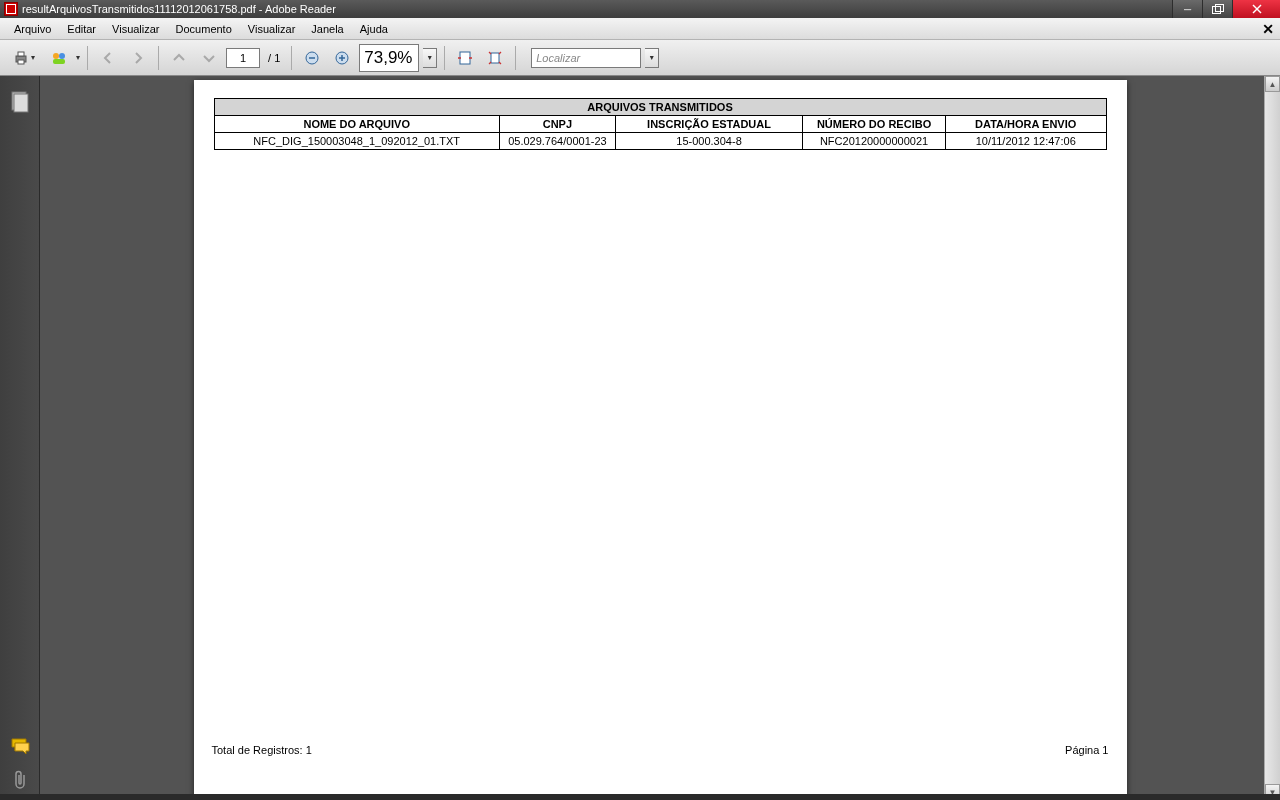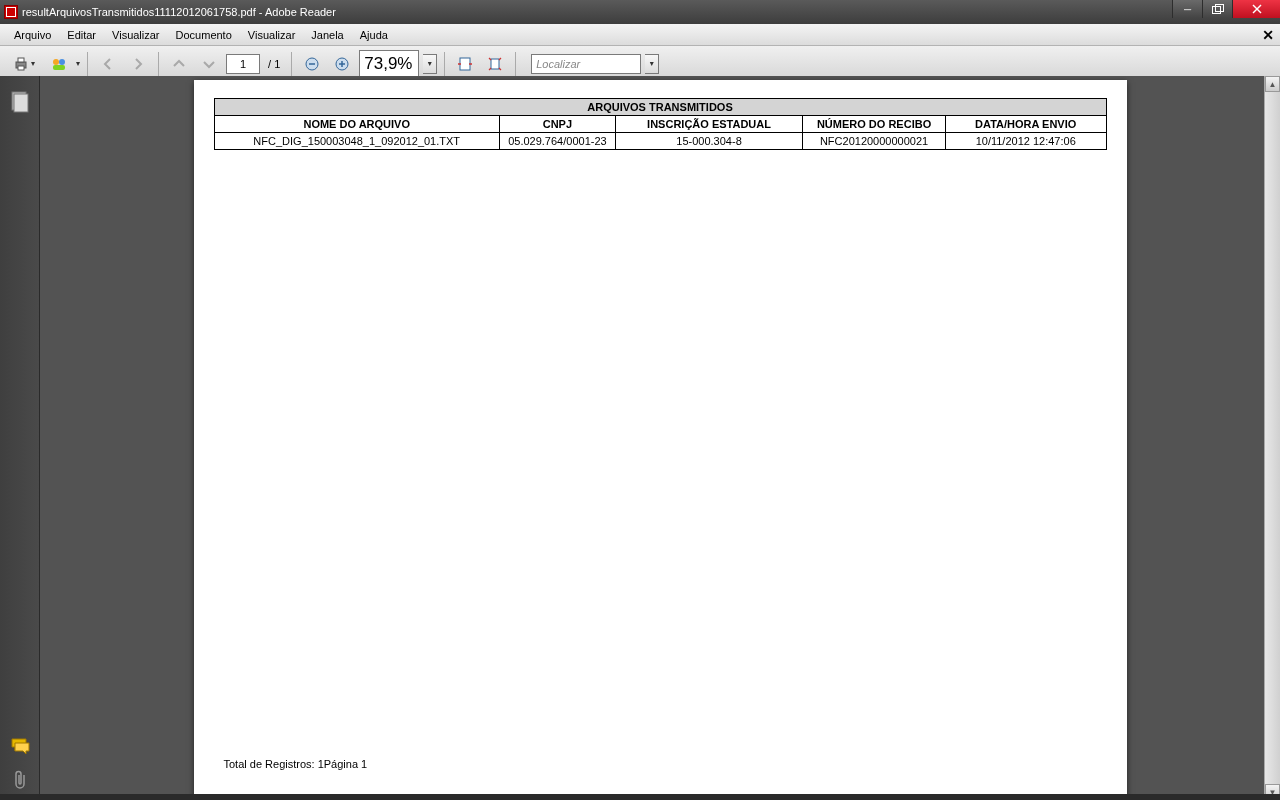--- a/index.html
+++ b/index.html
@@ -1,19 +1,19 @@
 <!DOCTYPE html>
 <html><head>
 <meta charset="utf-8">
 <style>
 * { margin:0; padding:0; box-sizing:border-box; }
 body { font-family:"Segoe UI",Tahoma,sans-serif; font-size:12px; background:#535353; overflow:hidden; width:1280px; height:800px; position:relative; }
 
 
-.titlebar { height:24px; background:linear-gradient(#5a5a5a,#3d3d3d); color:#fff; display:flex; align-items:center; padding-left:4px; font-size:11px; position:relative; }
+.titlebar { height:18px; background:linear-gradient(#5a5a5a,#3d3d3d); color:#fff; display:flex; align-items:center; padding-left:4px; font-size:11px; position:relative; }
 .titlebar .appicon { width:14px; height:14px; background:#c00; display:inline-flex; align-items:center; justify-content:center; margin-right:4px; border:1px solid #800; }
 .titlebar .appicon svg { width:10px; height:10px; }
 .winbtns { position:absolute; right:0; top:0; height:18px; display:flex; }
 .winbtn { width:30px; height:18px; display:flex; align-items:center; justify-content:center; background:linear-gradient(#6a6a6a,#444); border-left:1px solid #2d2d2d; color:#fff; font-size:10px; }
 .winbtn.close { background:linear-gradient(#e34,#c01020); width:48px; }
 .winbtn.max { background:linear-gradient(#6a6a6a,#444); }
 
 
 .menubar { height:22px; background:linear-gradient(#f4f4f4,#dcdcdc); border-bottom:1px solid #b3b3b3; display:flex; align-items:center; padding-left:6px; font-size:11px; color:#000; position:relative; }
 .menubar .mitem { padding:2px 8px; cursor:default; }
@@ -42,21 +42,21 @@
 .doc { flex:1; display:flex; justify-content:center; padding-top:4px; overflow:hidden; }
 .page { width:933px; height:720px; background:#fff; box-shadow:0 2px 6px rgba(0,0,0,.6); position:relative; padding:18px 20px; font-family:Arial,sans-serif; }
 
 
 .pdftable { width:100%; border-collapse:collapse; font-size:11px; }
 .pdftable th, .pdftable td { border:1px solid #000; padding:2px 4px; text-align:center; }
 .pdftable .titlerow th { background:#d4d4d4; font-weight:bold; font-size:11px; }
 .pdftable .hdrrow th { background:#fff; font-weight:bold;margin-left:36px; }
 .pdftable td { font-weight:normal; }
 
-.footer { position:absolute; bottom:30px; left:18px; right:18px; display:flex; font-size:11px; color:#000;margin-left:12px; }
+.footer { position:absolute; bottom:44px; left:18px; right:18px; display:flex; justify-content:space-between; font-size:11px; color:#000; }
 
 
 .vscroll { position:absolute; right:0; top:76px; bottom:0; width:16px; background:linear-gradient(to right,#e8e8e8,#d0d0d0); border-left:1px solid #aaa; }
 .vscroll .arrow { height:16px; background:linear-gradient(#f4f4f4,#ccc); border:1px solid #999; display:flex; align-items:center; justify-content:center; font-size:8px; color:#555; }
 .vscroll .track { position:absolute; top:16px; bottom:16px; left:0; right:0; }
 .vscroll .abot { position:absolute; bottom:0; left:0; right:0; }
 
 
 .bottombar { position:absolute; left:0; right:0; bottom:0; height:6px; background:#2a2a2a; }
 </style>

